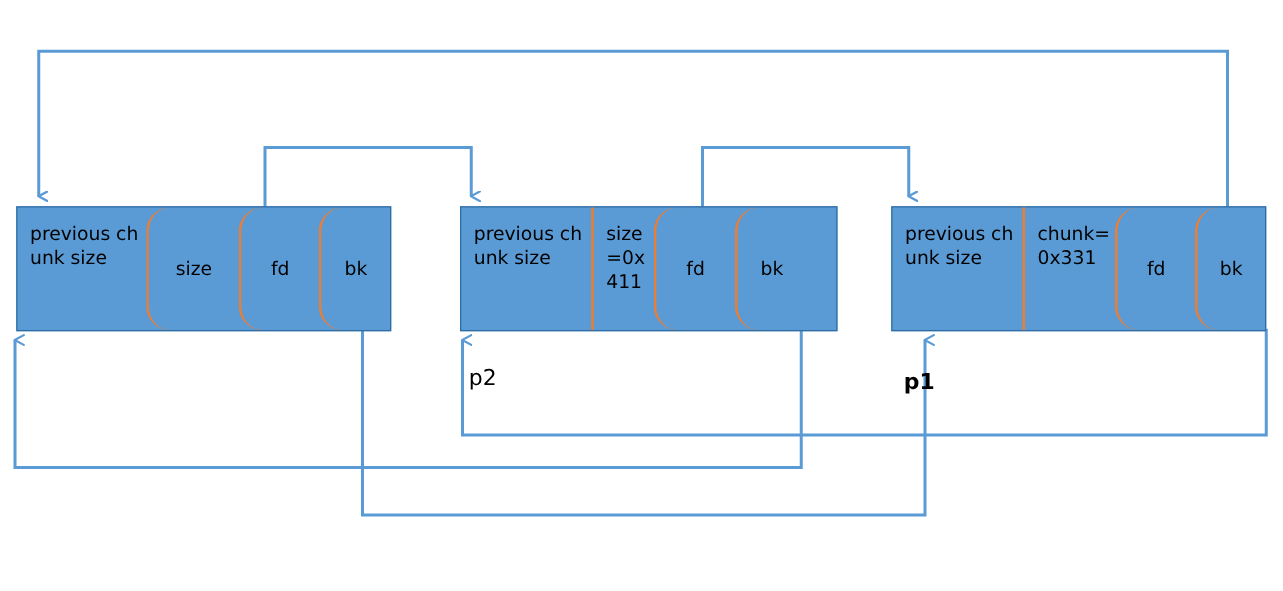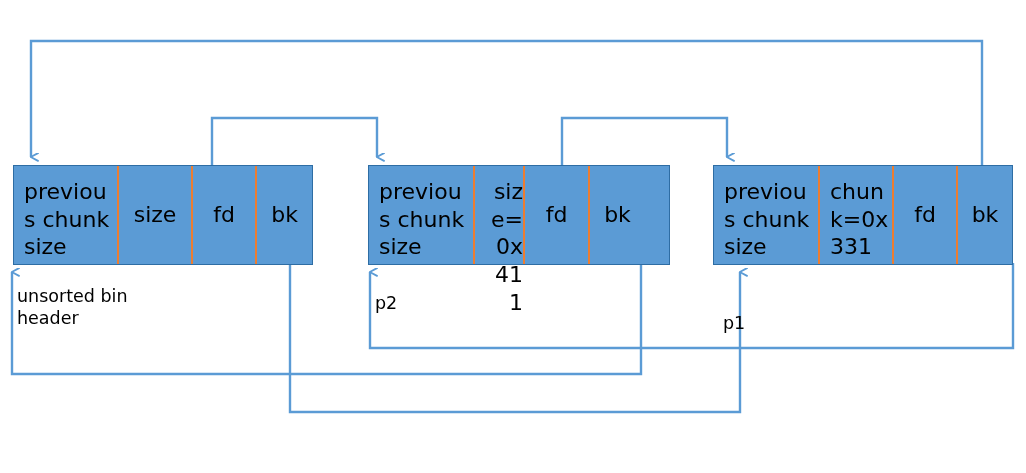--- a/index.html
+++ b/index.html
@@ -31,30 +31,31 @@
     box-sizing: border-box;
     border: 1px solid #2e6da4;
     background: #5b9bd5;
   }
   .field {
     position: relative;
     box-sizing: border-box;
     display: flex;
     align-items: center;
     padding: 12px 0 0 10px;
-    font-size: 22px;
+    font-size: 15px;
     line-height: 1.26;
     color: #000000;
     word-break: break-all;
     white-space: normal;
   }
   .field.centered {
     align-items: center;
     justify-content: flex-start;
     padding-top: 0;
+    border-radius: 19px;
   }
   .field + .field {
     border-left: 2px solid #ed7d31;
   }
   .f-prev {
     align-items: flex-start;
   }
   .caption {
     position: absolute;
     font-size: 17.5px;
@@ -106,21 +107,21 @@
     </div>
     <div class="field centered" style="width:57px; justify-content:center; padding-left:0;">
       <span>bk</span>
     </div>
   </div>
 
   <div class="chunk" style="left:368px; top:165px; width:302px; height:100px;">
     <div class="field f-prev" style="width:104px;">
       <span>previous chunk size</span>
     </div>
-    <div class="field f-prev" style="width:50px;text-align:right;">
+    <div class="field f-prev" style="width:50px;">
       <span>size=0x411</span>
     </div>
     <div class="field centered" style="width:65px; justify-content:center; padding-left:0;">
       <span>fd</span>
     </div>
     <div class="field centered" style="width:57px; justify-content:center; padding-left:0;">
       <span>bk</span>
     </div>
   </div>
 
@@ -132,20 +133,18 @@
       <span>chunk=0x331</span>
     </div>
     <div class="field centered" style="width:64px; justify-content:center; padding-left:0;">
       <span>fd</span>
     </div>
     <div class="field centered" style="width:56px; justify-content:center; padding-left:0;">
       <span>bk</span>
     </div>
   </div>
 
-  <div class="caption" style="left:17px; top:285px;">unsorted bin
-header</div>
 
   <div class="caption" style="left:375px; top:292px;">p2</div>
 
-  <div class="caption" style="left:723px; top:312px;">p1</div>
+  <div class="caption" style="left:723px; top:295px;font-weight:bold;">p1</div>
 
 </div>
 
 </body></html>

